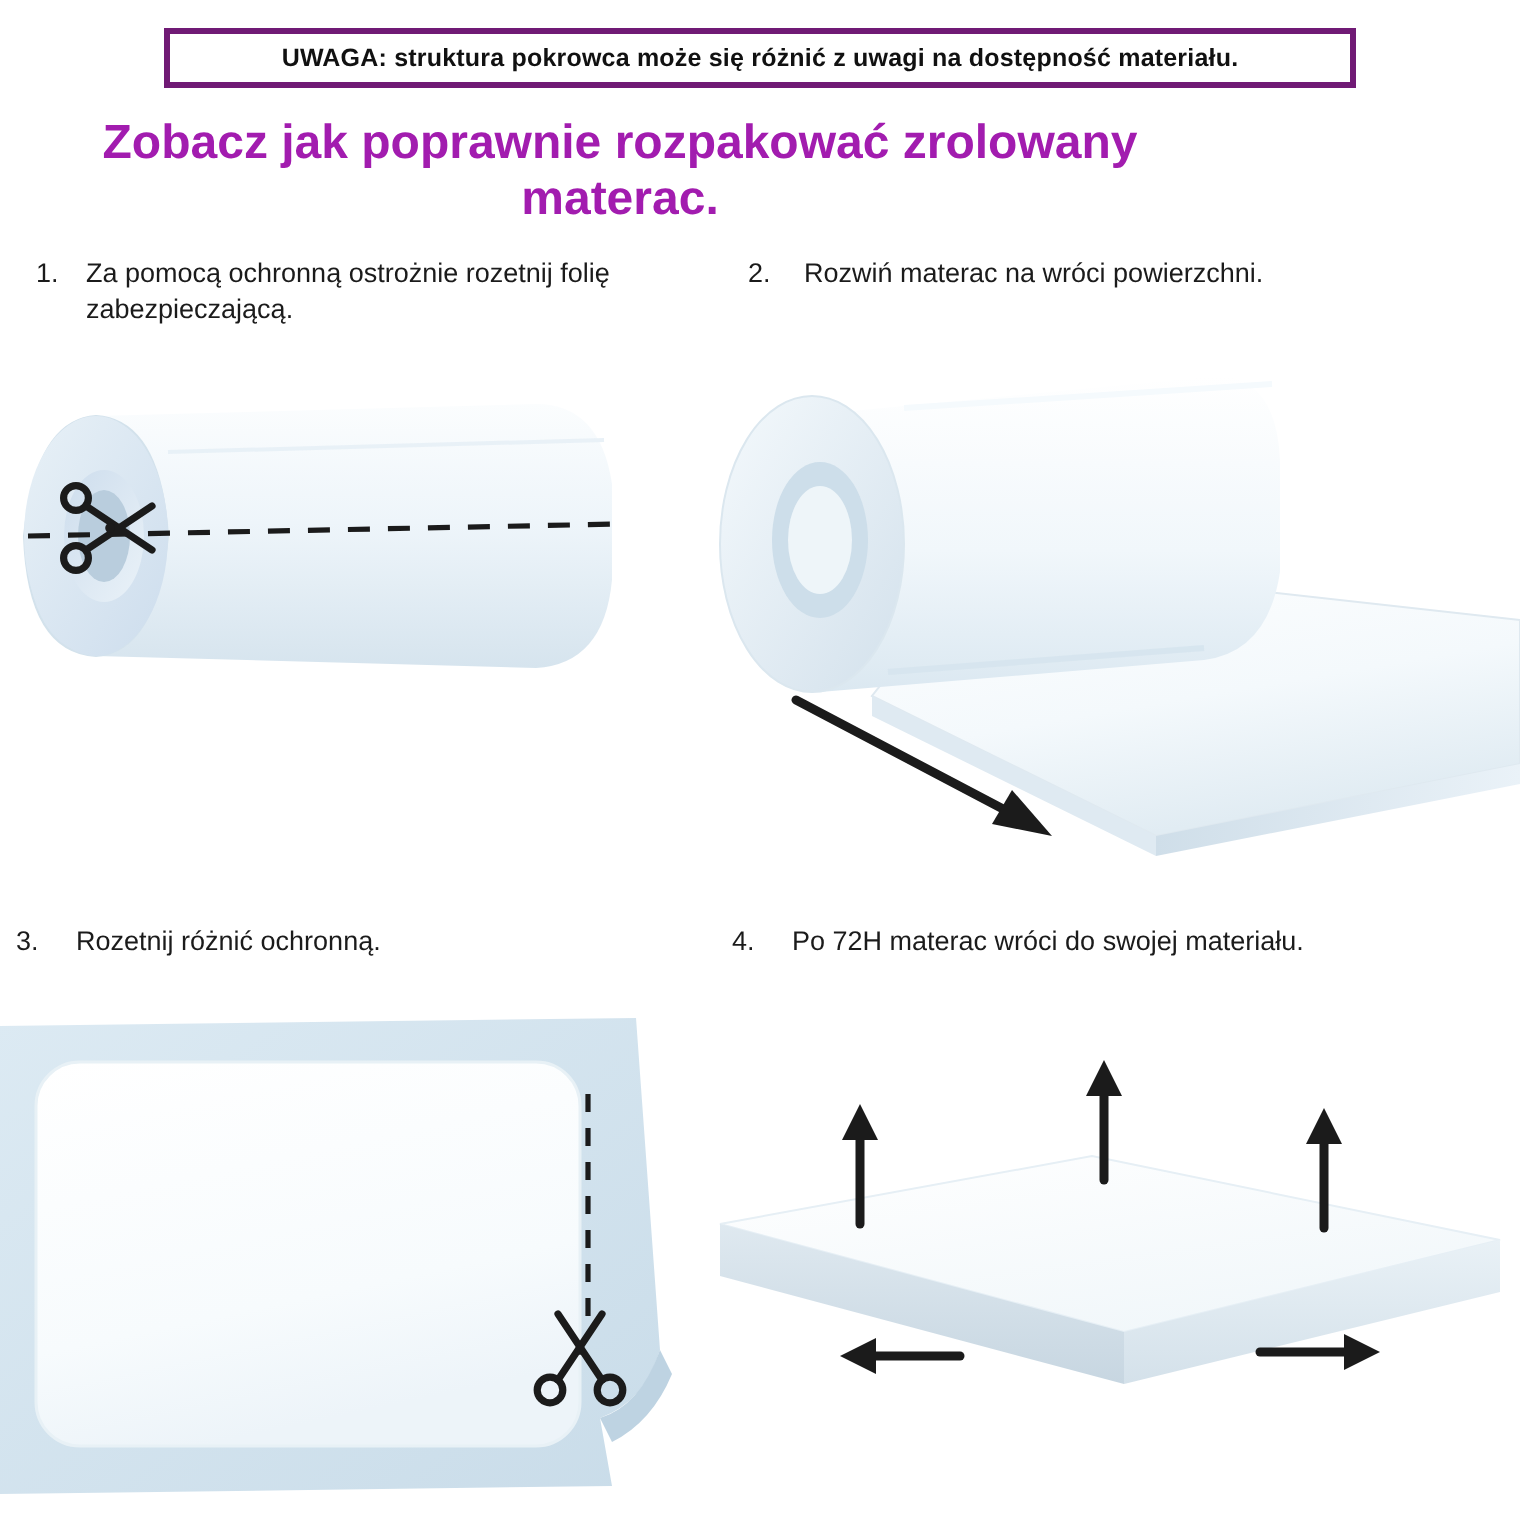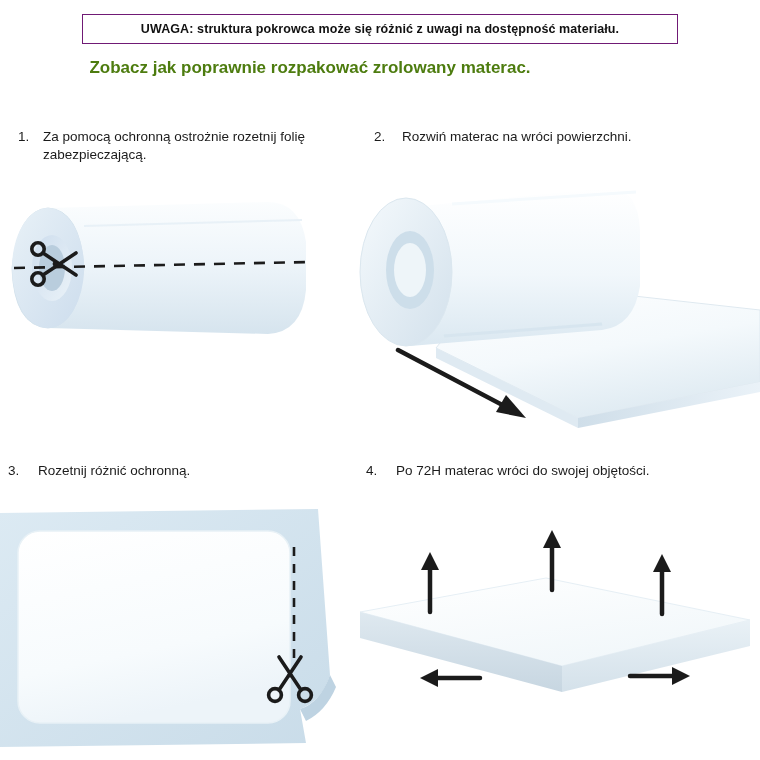--- a/index.html
+++ b/index.html
@@ -16,21 +16,21 @@
     overflow: hidden;
   }
 
   
   .notice {
     position: absolute;
     left: 82px;
     top: 14px;
     width: 596px;
     height: 30px;
-    border: 1px solid #701a75;
+    border: 3px solid #701a75;
     background: #ffffff;
     display: flex;
     align-items: center;
     justify-content: center;
     box-sizing: border-box;
   }
   .notice-text {
     font-size: 12.5px;
     font-weight: bold;
     letter-spacing: 0.1px;
@@ -38,23 +38,23 @@
     white-space: nowrap;
   }
 
   
   .heading {
     position: absolute;
     left: 0;
     top: 58px;
     width: 620px;
     text-align: center;
-    font-size: 17px;
+    font-size: 24px;
     font-weight: bold;
-    color: #4d7c0f;
+    color: #a21caf;
   }
 
   
   .step {
     position: absolute;
   }
   .step-head {
     display: flex;
     align-items: flex-start;
     font-size: 13.5px;
@@ -231,21 +231,21 @@
       <path d="M11 37 L33 4" stroke="#1b1b1b" stroke-width="3.6" stroke-linecap="round"></path>
       <path d="M33 37 L11 4" stroke="#1b1b1b" stroke-width="3.6" stroke-linecap="round"></path>
       <circle cx="22" cy="22" r="2.4" fill="#1b1b1b"></circle>
     </g>
   </svg>
 </div>
 
 <div class="step" id="step4">
   <div class="step-head">
     <span class="step-num">4.</span>
-    <span class="step-text">Po 72H materac wróci do swojej objętości.</span>
+    <span class="step-text">Po 72H materac wróci do swojej materiału.</span>
   </div>
 </div>
 
 <div class="fig" id="fig4">
   <svg width="410" height="230" viewBox="0 0 410 230" xmlns="http://www.w3.org/2000/svg">
     <defs>
       <linearGradient id="top4" x1="0" y1="0" x2="0.6" y2="1">
         <stop offset="0%" stop-color="#ffffff"></stop>
         <stop offset="100%" stop-color="#f1f7fa"></stop>
       </linearGradient>

